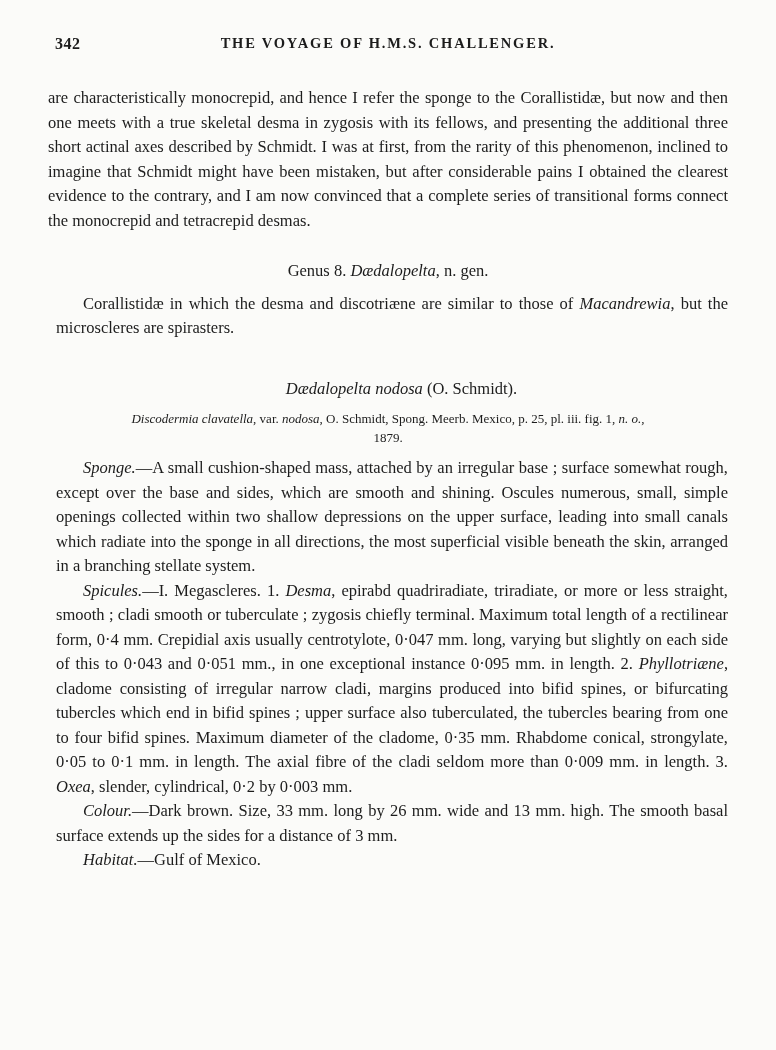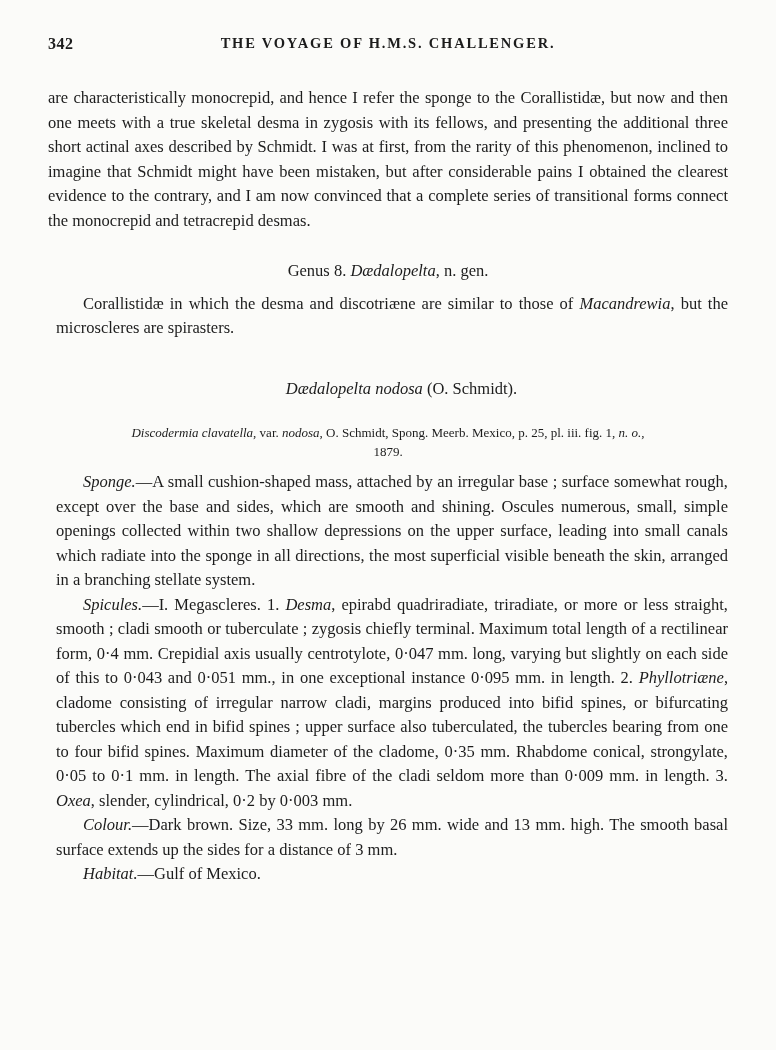--- a/index.html
+++ b/index.html
@@ -14,21 +14,21 @@
   }
   .page { padding: 34px 48px 0 48px; }
 
   .page-header {
     position: relative;
     height: 22px;
     text-align: center;
   }
   .page-number {
     position: absolute;
-    left: 0;
+    left: 7px;
     top: 1px;
     font-size: 16px;
     font-weight: bold;
     letter-spacing: 0.5px;
   }
   .running-title {
     font-size: 14.5px;
     font-weight: bold;
     letter-spacing: 1.8px;
   }
@@ -48,21 +48,21 @@
     text-align: center;
     margin-top: 26px;
   }
   .genus-desc { margin-top: 8px; }
   .species-heading {
     margin-top: 36px;
     text-indent: 27px;
     text-align: center;
   }
   .synonymy {
-    margin-top: 22px;
+    margin-top: 8px;
     font-size: 13px;
     line-height: 19px;
     text-align: center;
   }
   .sponge-para { margin-top: 9px; }
   .remarks-para { margin-top: 16px; }
 
   .run-italic { font-style: italic; }
 </style>
 </head>

